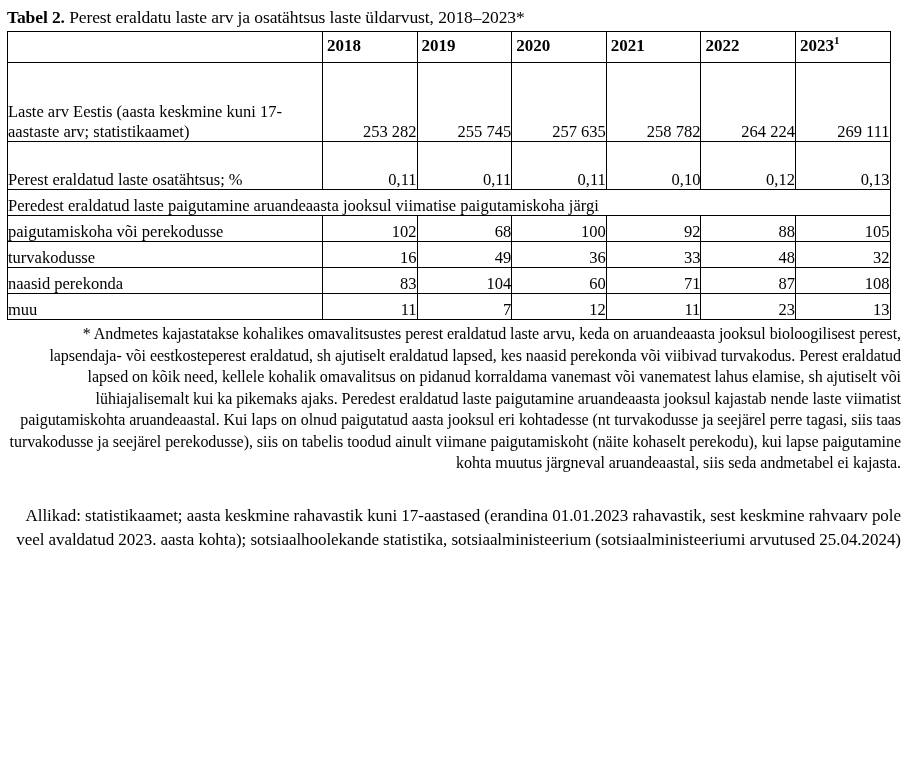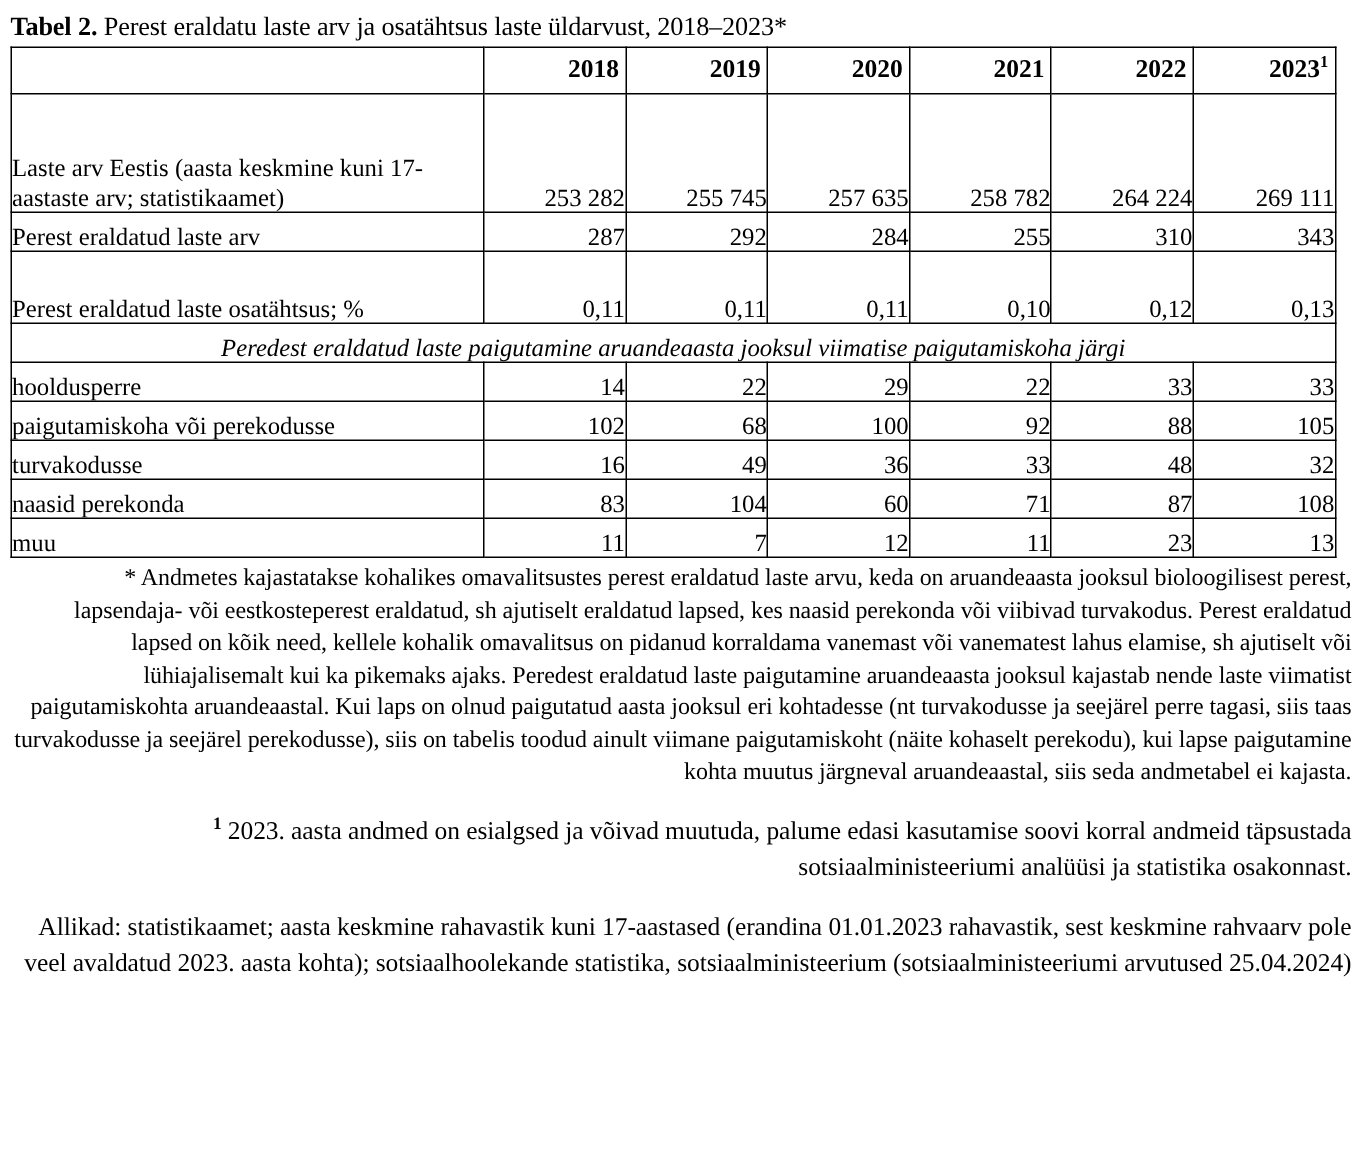--- a/index.html
+++ b/index.html
@@ -61,21 +61,21 @@
   .cell-pad-n {
     padding: 2px 7px 2px 4px;
     text-align: right;
     white-space: nowrap;
     font-family: Liberation Serif, serif;
   }
 
   
   table.stat-table thead th {
     font-weight: bold;
-    text-align: right;
+    text-align: left;
     vertical-align: middle;
     height: 26px;
     padding: 1px 4px 3px 4px;
     font-size: 17px;
   }
   table.stat-table thead th.blank-head {
     border-left: 1px solid #000;
   }
   sup.fn {
     font-size: 11px;
@@ -92,24 +92,23 @@
 
   td.label-cell {
     text-align: left;
     vertical-align: bottom;
   }
   td.label-top {
     vertical-align: top;
     margin-left: 37px;
   }
   td.span-cell {
-    text-align: center;
+    text-align: left;
     vertical-align: middle;
     padding: 1px 4px 3px 6px;
-    font-style: italic;
   }
 
   
   .note-block {
     font-size: 16px;
     line-height: 21.5px;
     margin: 2px 0 0 0;
     text-align: right;
     letter-spacing: -0.05px;
   }
@@ -172,54 +171,36 @@
       <tr class="r-tall">
         <td class="label-cell label-top cell-pad-l">Laste arv Eestis (aasta keskmine kuni 17-aastaste arv; statistikaamet)</td>
         <td class="cell-pad-n">253 282</td>
         <td class="cell-pad-n">255 745</td>
         <td class="cell-pad-n">257 635</td>
         <td class="cell-pad-n">258 782</td>
         <td class="cell-pad-n">264 224</td>
         <td class="cell-pad-n">269 111</td>
       </tr>
 
-      <tr class="r-norm">
-        <td class="label-cell cell-pad-l">Perest eraldatud laste arv</td>
-        <td class="cell-pad-n">287</td>
-        <td class="cell-pad-n">292</td>
-        <td class="cell-pad-n">284</td>
-        <td class="cell-pad-n">255</td>
-        <td class="cell-pad-n">310</td>
-        <td class="cell-pad-n">343</td>
-      </tr>
 
       <tr class="r-two">
         <td class="label-cell label-top cell-pad-l">Perest eraldatud laste osatähtsus; %</td>
         <td class="cell-pad-n">0,11</td>
         <td class="cell-pad-n">0,11</td>
         <td class="cell-pad-n">0,11</td>
         <td class="cell-pad-n">0,10</td>
         <td class="cell-pad-n">0,12</td>
         <td class="cell-pad-n">0,13</td>
       </tr>
 
       <tr class="r-span">
         <td class="span-cell" colspan="7">Peredest eraldatud laste paigutamine aruandeaasta jooksul viimatise paigutamiskoha järgi</td>
       </tr>
 
 
-      <tr class="r-norm">
-        <td class="label-cell cell-pad-l">hooldusperre</td>
-        <td class="cell-pad-n">14</td>
-        <td class="cell-pad-n">22</td>
-        <td class="cell-pad-n">29</td>
-        <td class="cell-pad-n">22</td>
-        <td class="cell-pad-n">33</td>
-        <td class="cell-pad-n">33</td>
-      </tr>
 
       <tr class="r-norm">
         <td class="label-cell cell-pad-l">paigutamiskoha või perekodusse</td>
         <td class="cell-pad-n">102</td>
         <td class="cell-pad-n">68</td>
         <td class="cell-pad-n">100</td>
         <td class="cell-pad-n">92</td>
         <td class="cell-pad-n">88</td>
         <td class="cell-pad-n">105</td>
       </tr>
@@ -256,23 +237,20 @@
 
     </tbody>
   </table>
 
   <div class="note-block primary">
     <p class="note-para">* Andmetes kajastatakse kohalikes omavalitsustes perest eraldatud laste arvu, keda on aruandeaasta jooksul bioloogilisest perest, lapsendaja- või eestkosteperest eraldatud, sh ajutiselt eraldatud lapsed, kes naasid perekonda või viibivad turvakodus. Perest eraldatud lapsed on kõik need, kellele kohalik omavalitsus on pidanud korraldama vanemast või vanematest lahus elamise, sh ajutiselt või lühiajalisemalt kui ka pikemaks ajaks. Peredest eraldatud laste paigutamine aruandeaasta jooksul kajastab nende laste viimatist paigutamiskohta aruandeaastal. Kui laps on olnud paigutatud aasta jooksul eri kohtadesse (nt turvakodusse ja seejärel perre tagasi, siis taas turvakodusse ja seejärel perekodusse), siis on tabelis toodud ainult viimane paigutamiskoht (näite kohaselt perekodu), kui lapse paigutamine kohta muutus järgneval aruandeaastal, siis seda andmetabel ei kajasta.</p>
   </div>
 
   <div class="note-gap"></div>
 
-  <div class="note-block secondary">
-    <p class="note-para"><sup class="fn-note">1</sup><span> 2023. aasta andmed on esialgsed ja võivad muutuda, palume edasi kasutamise soovi korral andmeid täpsustada sotsiaalministeeriumi analüüsi ja statistika osakonnast.</span></p>
-  </div>
 
   <div class="note-gap"></div>
 
   <div class="note-block sources">
     <p class="note-para">Allikad: statistikaamet; aasta keskmine rahavastik kuni 17-aastased (erandina 01.01.2023 rahavastik, sest keskmine rahvaarv pole veel avaldatud 2023. aasta kohta); sotsiaalhoolekande statistika, sotsiaalministeerium (sotsiaalministeeriumi arvutused 25.04.2024)</p>
   </div>
 
 </div>
 
 </body></html>

